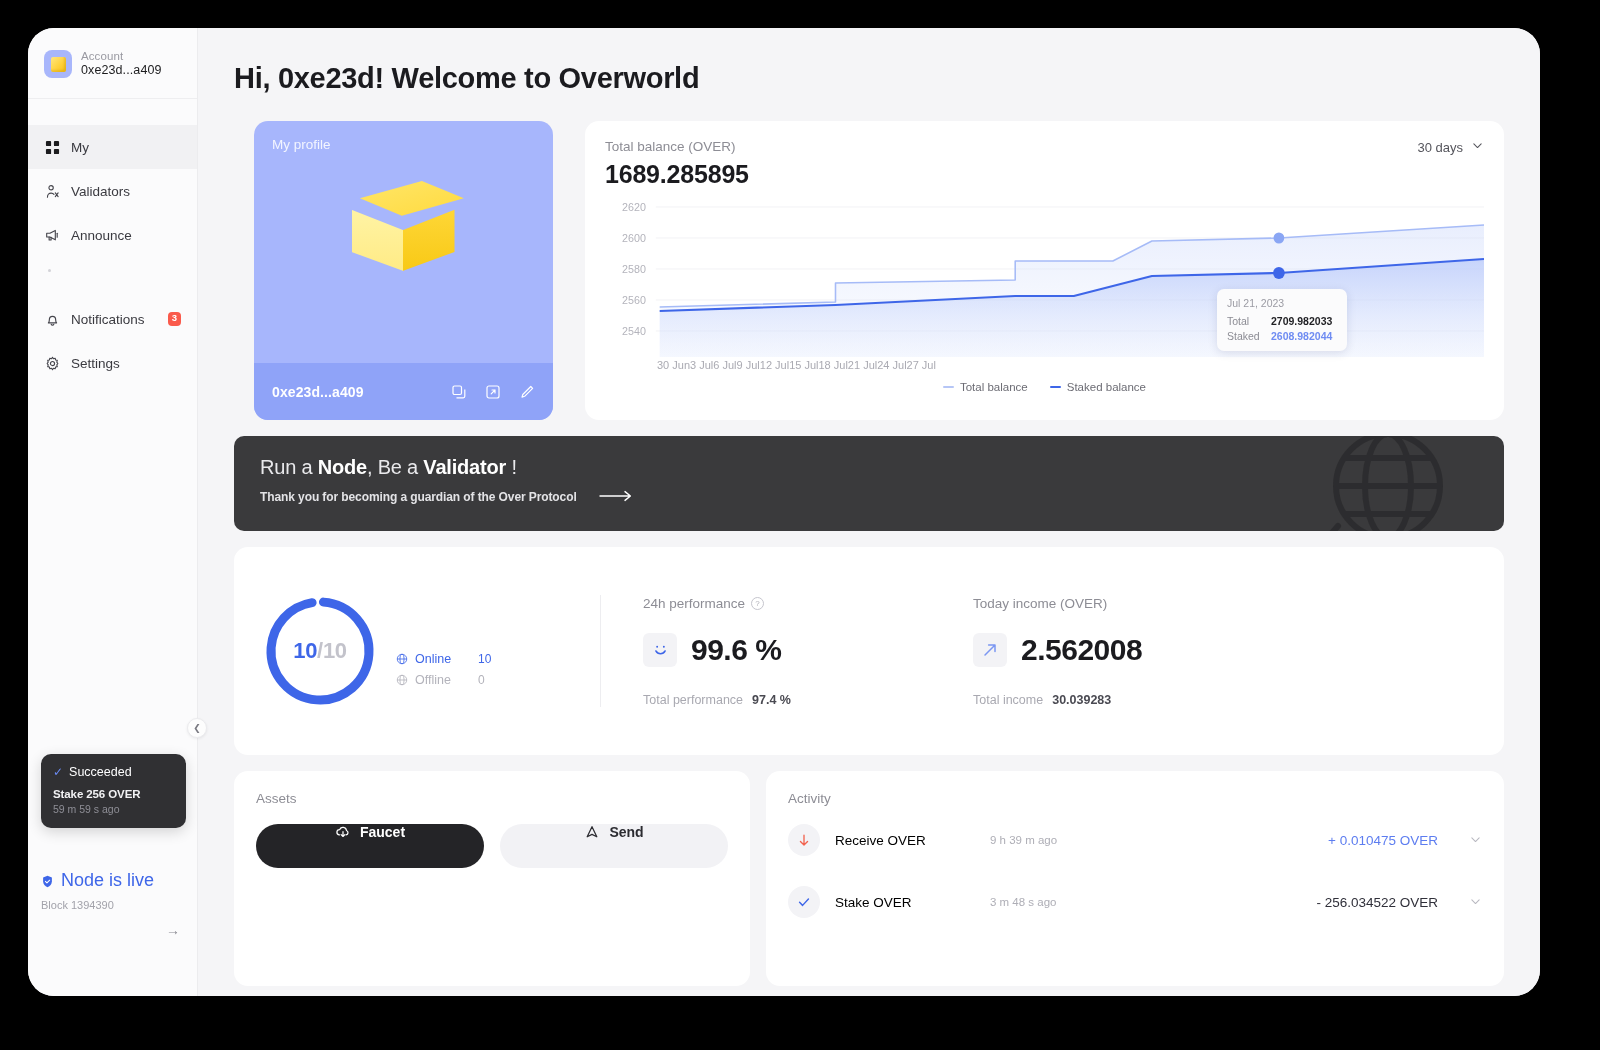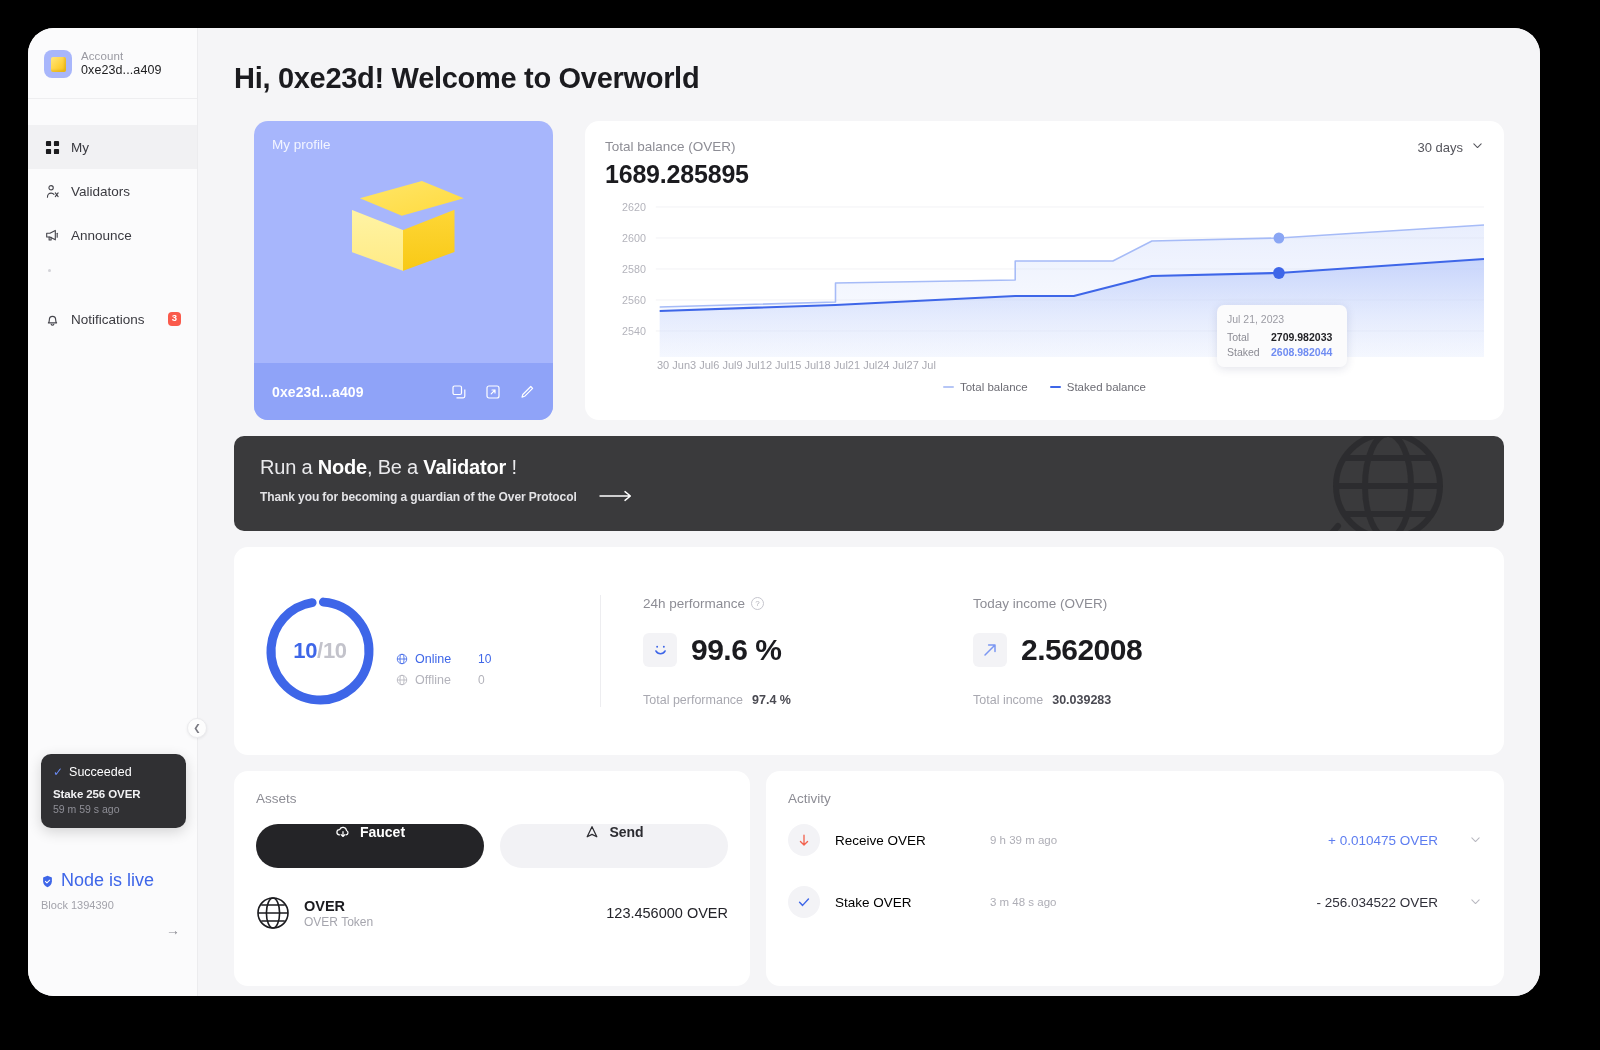--- a/index.html
+++ b/index.html
@@ -186,21 +186,21 @@
     font-size: 11px; color: #aaaab2;
   }
   .legend {
     display: flex; justify-content: center; gap: 22px;
     margin-top: 10px; font-size: 11.5px; color: #6c6c74;
   }
   .legend .li { display: flex; align-items: center; gap: 6px; }
   .legend .dash { width: 11px; height: 2px; border-radius: 2px; display: inline-block; }
 
   .tooltip {
-    position: absolute; left: 612px; top: 108px;
+    position: absolute; left: 612px; top: 92px;
     width: 130px;
     background: #fbfbfc; border-radius: 7px;
     box-shadow: 0 2px 10px rgba(30,40,90,.13);
     padding: 8px 10px 9px 10px;
   }
   .tt-date { font-size: 10.5px; color: #9b9ba3; margin-bottom: 6px; }
   .tt-row { display: flex; font-size: 10.5px; margin-top: 3px; }
   .tt-k { color: #8c8c94; width: 44px; }
   .tt-v { font-weight: bold; color: #1f1f23; }
   .tt-v.blue { color: #6f8cf2; }
@@ -367,20 +367,29 @@
         <span class="ico">
           <svg width="15" height="15" viewBox="0 0 16 16" fill="none" stroke="#45454c" stroke-width="1.2" stroke-linejoin="round">
             <path d="M3.6 11.6c.9-.9 1-1.6 1-3.2 0-2.1 1.3-3.7 3.4-3.7s3.4 1.6 3.4 3.7c0 1.6.1 2.3 1 3.2z"></path>
             <path d="M6.6 13.1a1.5 1.5 0 002.8 0" stroke-linecap="round"></path>
           </svg>
         </span>
         <span>Notifications</span>
         <span class="badge">3</span>
       </div>
 
+      <div class="nav-item">
+        <span class="ico">
+          <svg width="15" height="15" viewBox="0 0 16 16" fill="none" stroke="#45454c" stroke-width="1.2">
+            <circle cx="8" cy="8" r="2.2"></circle>
+            <path d="M8 1.4l1 1.5 1.8-.5.5 1.8 1.8.5-.5 1.8 1.1 1.5-1.1 1.5.5 1.8-1.8.5-.5 1.8-1.8-.5L8 14.6l-1-1.5-1.8.5-.5-1.8-1.8-.5.5-1.8L2.3 8l1.1-1.5-.5-1.8 1.8-.5.5-1.8 1.8.5z" stroke-linejoin="round"></path>
+          </svg>
+        </span>
+        <span>Settings</span>
+      </div>
 
     </nav>
 
     <div class="collapse-handle">
       <span>❮</span>
     </div>
 
     <div class="toast">
       <div class="toast-head">
         <span class="chk">✓</span>
@@ -662,34 +671,20 @@
           </button>
           <button class="btn light">
             <span>
               <svg width="16" height="16" viewBox="0 0 18 18" fill="none" stroke="#2c2c31" stroke-width="1.4" stroke-linecap="round" stroke-linejoin="round">
                 <path d="M9 3l5.4 11.4L9 11.7 3.6 14.4z"></path>
               </svg>
             </span>
             <span>Send</span>
           </button>
         </div>
-        <div class="asset-row">
-          <span class="asset-icon">
-            <svg width="34" height="34" viewBox="0 0 34 34" fill="none" stroke="#1b1b1f" stroke-width="1.6">
-              <circle cx="17" cy="17" r="15"></circle>
-              <ellipse cx="17" cy="17" rx="6.6" ry="15"></ellipse>
-              <path d="M2 17h30M5.2 9h23.6M5.2 25h23.6"></path>
-            </svg>
-          </span>
-          <span class="asset-names">
-            <span class="asset-name">OVER</span>
-            <span class="asset-sub">OVER Token</span>
-          </span>
-          <span class="asset-amt">123.456000 OVER</span>
-        </div>
       </section>
 
       <section class="activity-card">
         <div class="card-title">Activity</div>
 
         <div class="act-row">
           <span class="act-ico">
             <svg width="16" height="16" viewBox="0 0 18 18" fill="none" stroke="#f2634f" stroke-width="1.5" stroke-linecap="round" stroke-linejoin="round">
               <path d="M9 3.6v10.8M5 10.6L9 14.6l4-4"></path>
             </svg>

